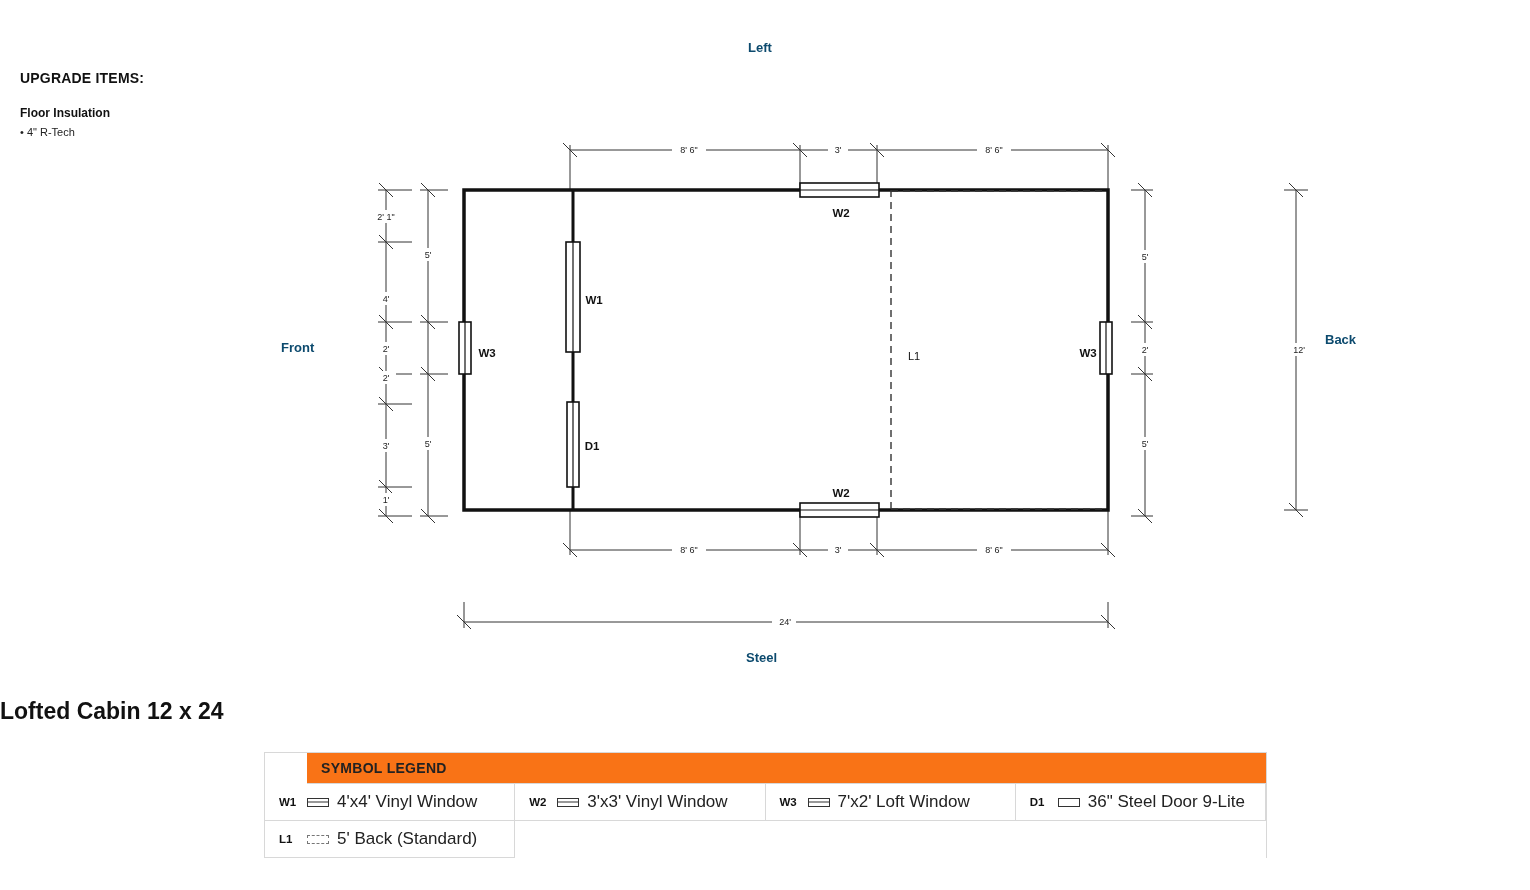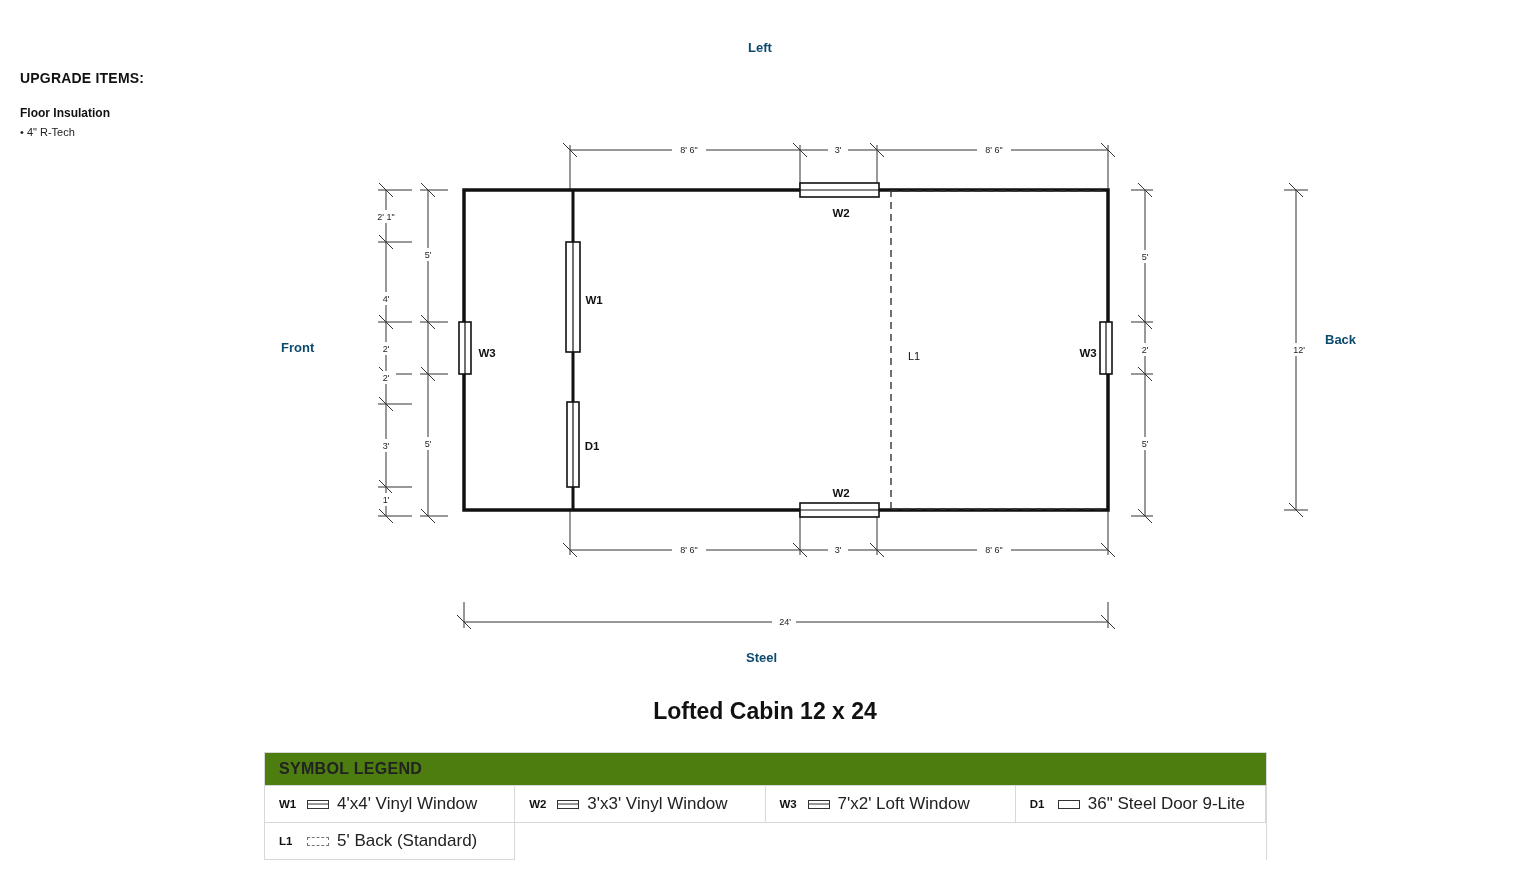--- a/index.html
+++ b/index.html
@@ -57,43 +57,43 @@
     top: 0;
     width: 1530px;
     height: 700px;
   }
 
   .title {
     position: absolute;
     left: 0;
     top: 698px;
     width: 1530px;
-    text-align: center;
     font-size: 23px;
     font-weight: bold;
     color: #111;
   }
 
   .legend {
     position: absolute;
     left: 264px;
     top: 752px;
     width: 1001px;
     border: 1px solid #d8d8d8;
     border-bottom: none;
     font-size: 11.5px;
   }
   .legend-header {
-    background: #4d7c0f;
+    background: #f97316;
     padding: 7px 14px;
     font-weight: bold;
-    font-size: 16px;
+    font-size: 14px;
     letter-spacing: 0.3px;
     color: #222;
     border-bottom: 1px solid #d8d8d8;
+    margin-left: 42px;
   }
   .legend-row {
     display: flex;
   }
   .legend-cell {
     display: flex;
     align-items: center;
     gap: 8px;
     padding: 8px 14px;
     border-right: 1px solid #d8d8d8;

